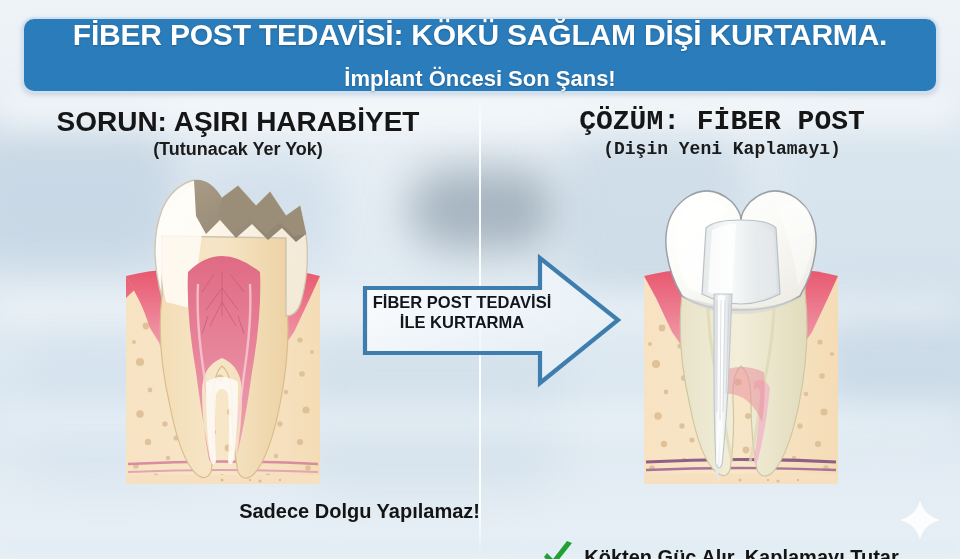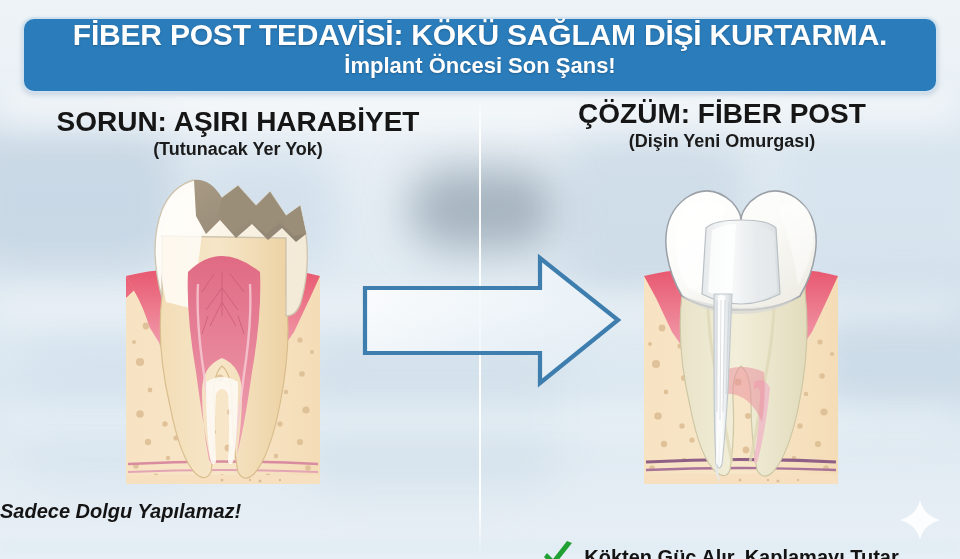--- a/index.html
+++ b/index.html
@@ -55,21 +55,21 @@
     top: 17px;
     width: 916px;
     height: 76px;
     background: #2b7cba;
     border: 2px solid #cfe0ee;
     border-radius: 12px;
     box-shadow: 0 2px 5px rgba(40,80,120,.18);
     display: flex;
     flex-direction: column;
     align-items: center;
-    justify-content: flex-start;
+    justify-content: space-between;
     box-sizing: border-box;
   }
   .banner-title {
     color: #ffffff;
     font-size: 30px;
     font-weight: bold;
     letter-spacing: -0.2px;
     line-height: 1.05;
     text-shadow: 0 1px 2px rgba(0,0,0,.22);
     white-space: nowrap;
@@ -84,21 +84,21 @@
     white-space: nowrap;
   }
 
   
   .col-head {
     position: absolute;
     text-align: center;
     width: 460px;
   }
   .col-head.left  { left: 8px;   top: 106px; }
-  .col-head.right { left: 492px; top: 98px; }
+  .col-head.right { left: 492px; top: 106px; font-family: Liberation Mono, monospace; }
   .col-title {
     font-size: 28px;
     font-weight: bold;
     color: #161616;
     line-height: 1.12;
     white-space: nowrap;
   }
   .col-sub {
     font-size: 18px;
     font-weight: bold;
@@ -109,21 +109,21 @@
   }
 
   
   .caption {
     position: absolute;
     font-size: 20px;
     font-weight: bold;
     color: #141414;
     white-space: nowrap;
   }
-  .caption.left { left: 0; top: 500px; width: 480px; text-align: left; font-style: italic; }
+  .caption.left { left: 0; top: 500px; width: 480px; text-align: right; }
   .caption-right-wrap {
     position: absolute;
     left: 480px;
     top: 496px;
     width: 480px;
     display: flex;
     align-items: center;
     justify-content: center;
     gap: 9px;
     margin-top: 45px;
@@ -177,21 +177,21 @@
     <div class="banner-sub">İmplant Öncesi Son Şans!</div>
   </div>
 
   <div class="col-head left">
     <div class="col-title">SORUN: AŞIRI HARABİYET</div>
     <div class="col-sub">(Tutunacak Yer Yok)</div>
   </div>
 
   <div class="col-head right">
     <div class="col-title">ÇÖZÜM: FİBER POST</div>
-    <div class="col-sub">(Dişin Yeni Omurgası)</div>
+    <div class="col-sub">(Dişin Yeni Kaplamayı)</div>
   </div>
 
   <svg class="tooth left" width="230" height="312" viewBox="0 0 230 312">
     <defs>
       <linearGradient id="boneG" x1="0" y1="0" x2="1" y2="0">
         <stop offset="0" stop-color="#f7e3c2"></stop>
         <stop offset="0.5" stop-color="#f8e6c9"></stop>
         <stop offset="1" stop-color="#f4dcb6"></stop>
       </linearGradient>
       <linearGradient id="gumG" x1="0" y1="0" x2="0" y2="1">
@@ -484,20 +484,24 @@
   <svg class="arrow-wrap" width="280" height="150" viewBox="0 0 280 150">
     <defs>
       <linearGradient id="arrowFill" x1="0" y1="0" x2="1" y2="0.6">
         <stop offset="0" stop-color="#ffffff" stop-opacity="0.88"></stop>
         <stop offset="0.55" stop-color="#f2f7fb" stop-opacity="0.8"></stop>
         <stop offset="1" stop-color="#e9f1f7" stop-opacity="0.72"></stop>
       </linearGradient>
     </defs>
     <path d="M13 40 L188 40 L188 10 L266 72 L188 135 L188 105 L13 105 Z" fill="url(#arrowFill)" stroke="#3d7eae" stroke-width="4.2" stroke-linejoin="miter"></path>
   </svg>
+  <div class="arrow-text">
+    <div>FİBER POST TEDAVİSİ</div>
+    <div>İLE KURTARMA</div>
+  </div>
 
   <div class="caption left">Sadece Dolgu Yapılamaz!</div>
 
   <div class="caption-right-wrap">
     <svg class="check-icon" width="34" height="32" viewBox="0 0 34 32">
       <path d="M3 16 L12 26 L31 2 L26 0 L12 18 L6 12 Z" fill="#21a034"></path>
     </svg>
     <span class="caption" style="position:static;">Kökten Güç Alır, Kaplamayı Tutar</span>
   </div>
 

